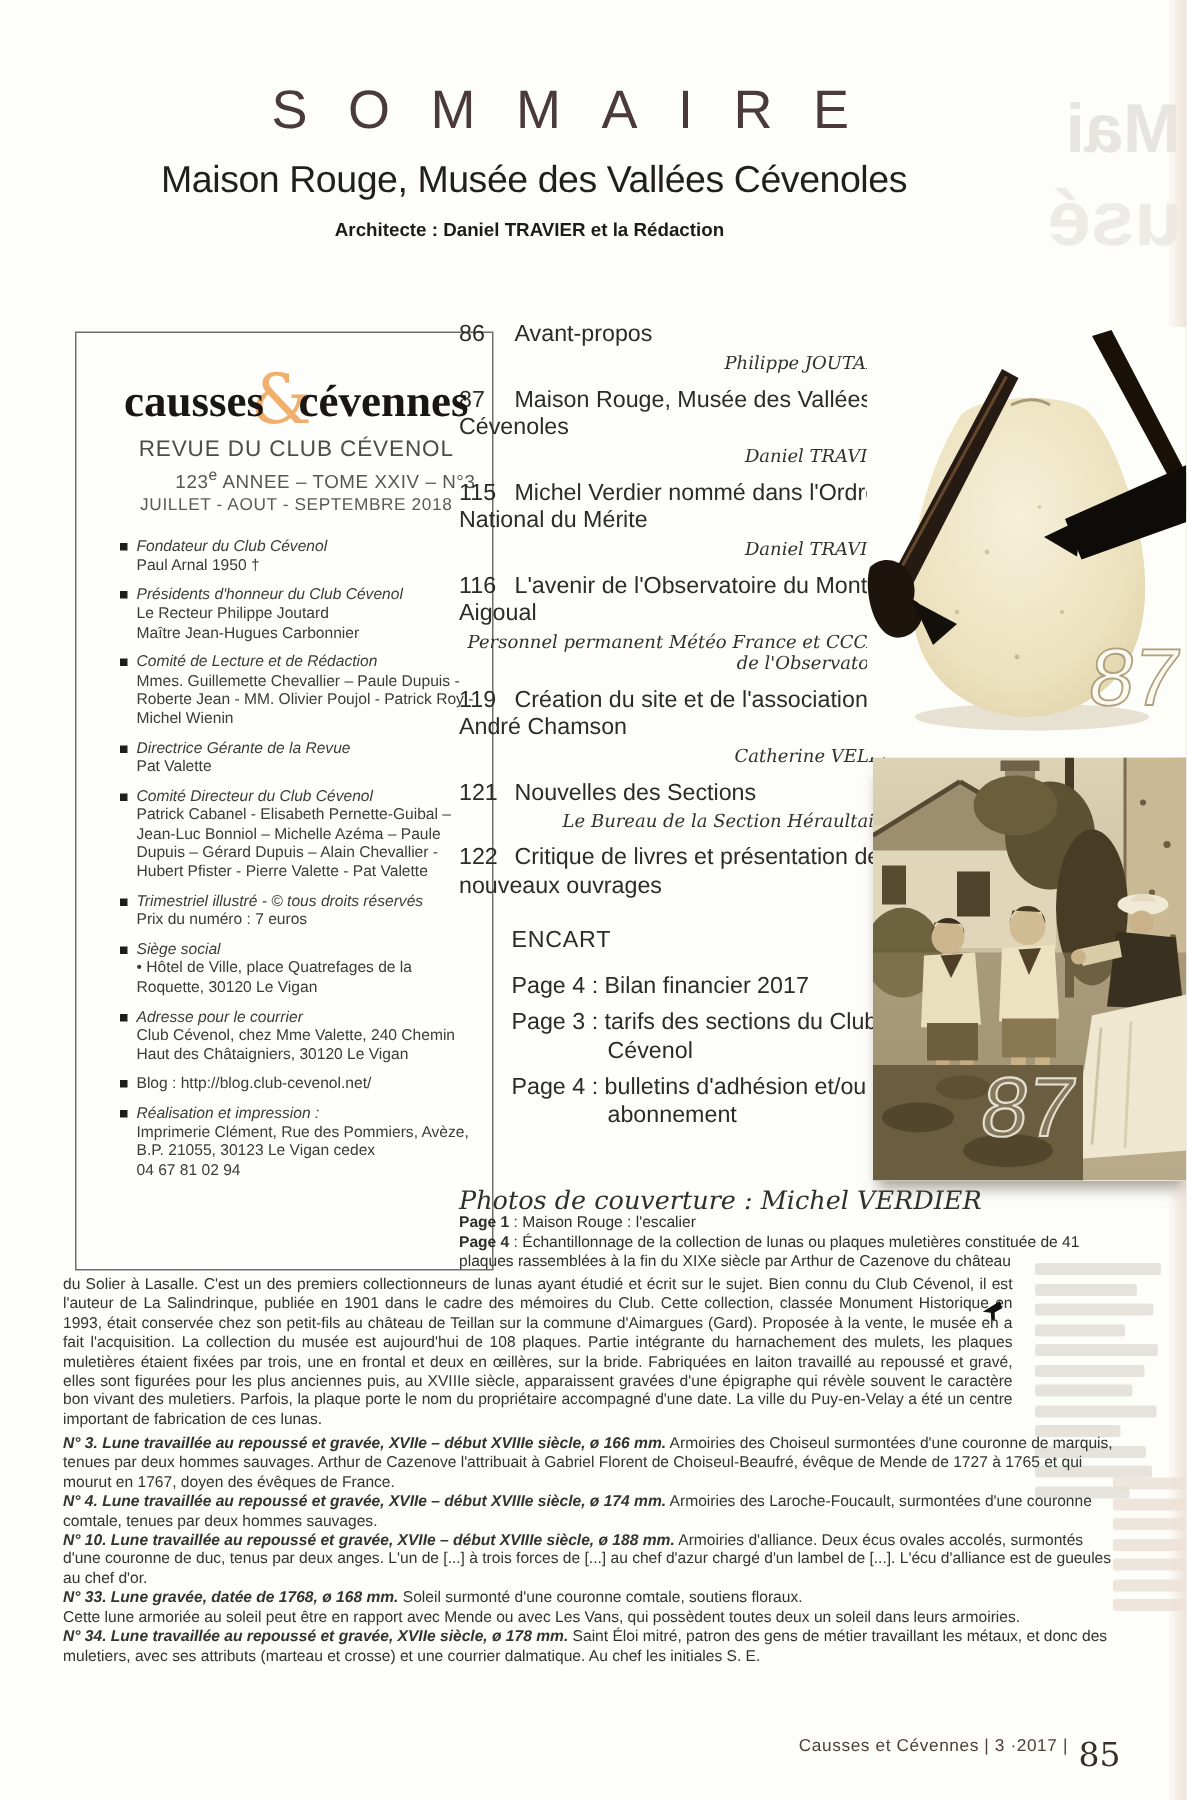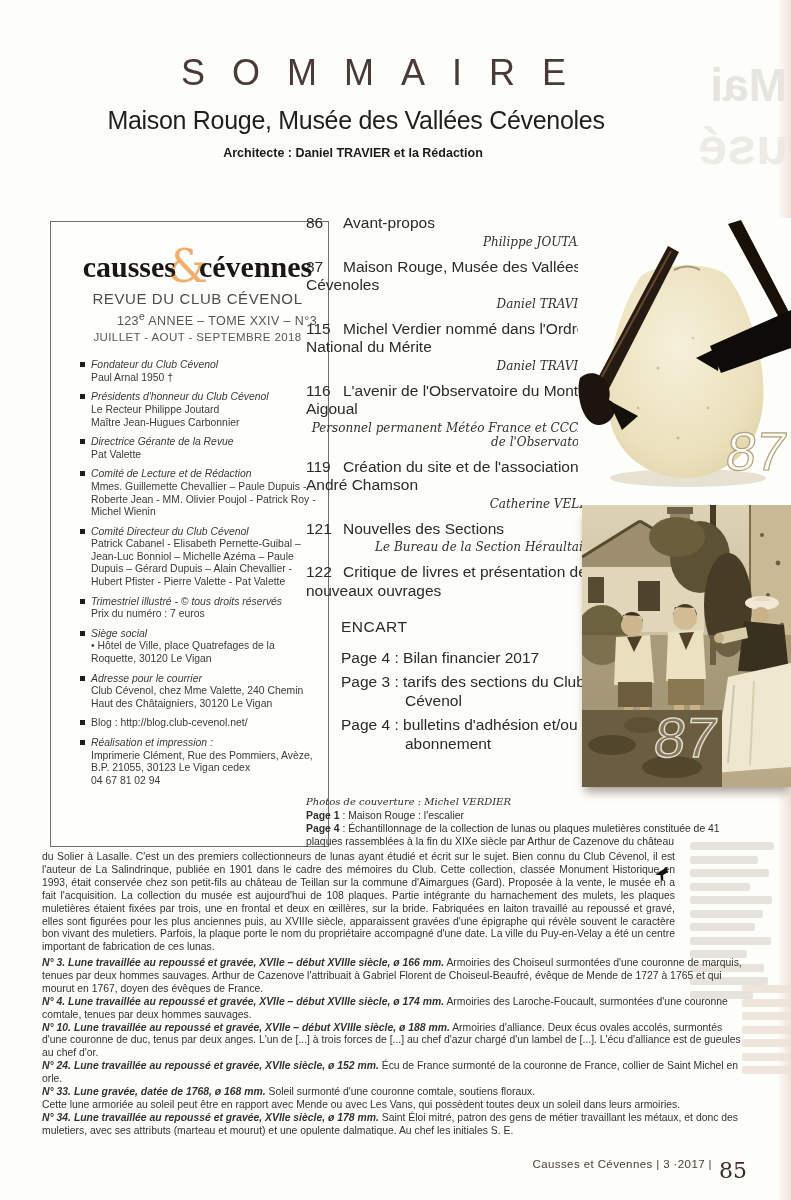--- a/index.html
+++ b/index.html
@@ -56,21 +56,21 @@
   .toc-author:empty{display:none;}
 
   
   .encart{position:absolute;left:306px;top:618px;width:290px;margin-left:35px;}
   .encart-h{font-size:15.5px;letter-spacing:.5px;color:#2b2b29;margin:0 0 12px 0;font-weight:400;}
   .encart-line{margin:0 0 5px 0;font-size:15.5px;line-height:19px;color:#2b2b29;
     padding-left:64px;text-indent:-64px;}
 
   
   .cover-notes{position:absolute;left:306px;top:795px;width:452px;font-size:10.4px;line-height:13px;color:#2f2f2d;}
-  .credit{font-family:"DejaVu Serif",serif;font-style:italic;font-size:10px;margin-bottom:1px;}
+  .credit{font-family:"DejaVu Serif",serif;font-style:italic;font-size:17px;margin-bottom:1px;}
   .note-label{font-weight:700;}
   .intro{position:absolute;left:42px;top:851px;width:633px;font-size:10.4px;line-height:12.9px;
     color:#333331;text-align:justify;}
   .lunes{position:absolute;left:42px;top:957px;width:702px;font-size:10.4px;line-height:12.9px;color:#333331;}
   .lune{margin:0;}
   .lune-lead{font-weight:700;font-style:italic;}
   .lune-text{white-space:pre-line;}
 
   
   .photo-top{position:absolute;left:578px;top:218px;width:213px;height:287px;}
@@ -137,29 +137,29 @@
         <span class="bullet"></span>
         <div>
           <div class="m-label">Présidents d'honneur du Club Cévenol</div>
           <div class="m-text">Le Recteur Philippe Joutard
 Maître Jean-Hugues Carbonnier</div>
         </div>
       </div>
     <div class="m-item">
         <span class="bullet"></span>
         <div>
+          <div class="m-label">Comité de Lecture et de Rédaction</div>
+          <div class="m-text">Mmes. Guillemette Chevallier – Paule Dupuis - Roberte Jean - MM. Olivier Poujol - Patrick Roy - Michel Wienin</div>
+        </div>
+      </div>
+    <div class="m-item">
+        <span class="bullet"></span>
+        <div>
           <div class="m-label">Directrice Gérante de la Revue</div>
           <div class="m-text">Pat Valette</div>
-        </div>
-      </div>
-    <div class="m-item">
-        <span class="bullet"></span>
-        <div>
-          <div class="m-label">Comité de Lecture et de Rédaction</div>
-          <div class="m-text">Mmes. Guillemette Chevallier – Paule Dupuis - Roberte Jean - MM. Olivier Poujol - Patrick Roy - Michel Wienin</div>
         </div>
       </div>
     <div class="m-item">
         <span class="bullet"></span>
         <div>
           <div class="m-label">Comité Directeur du Club Cévenol</div>
           <div class="m-text">Patrick Cabanel - Elisabeth Pernette-Guibal – Jean-Luc Bonniol – Michelle Azéma – Paule Dupuis – Gérard Dupuis – Alain Chevallier - Hubert Pfister - Pierre Valette - Pat Valette</div>
         </div>
       </div>
     <div class="m-item">
@@ -241,24 +241,23 @@
     <div><span class="note-label">Page 1</span><span> : Maison Rouge : l'escalier</span></div>
     <div><span class="note-label">Page 4</span><span> : Échantillonnage de la collection de lunas ou plaques muletières constituée de 41 plaques rassemblées à la fin du XIXe siècle par Arthur de Cazenove du château</span></div>
   </div>
 
   <div class="intro">du Solier à Lasalle. C'est un des premiers collectionneurs de lunas ayant étudié et écrit sur le sujet. Bien connu du Club Cévenol, il est l'auteur de La Salindrinque, publiée en 1901 dans le cadre des mémoires du Club. Cette collection, classée Monument Historique en 1993, était conservée chez son petit-fils au château de Teillan sur la commune d'Aimargues (Gard). Proposée à la vente, le musée en a fait l'acquisition. La collection du musée est aujourd'hui de 108 plaques. Partie intégrante du harnachement des mulets, les plaques muletières étaient fixées par trois, une en frontal et deux en œillères, sur la bride. Fabriquées en laiton travaillé au repoussé et gravé, elles sont figurées pour les plus anciennes puis, au XVIIIe siècle, apparaissent gravées d'une épigraphe qui révèle souvent le caractère bon vivant des muletiers. Parfois, la plaque porte le nom du propriétaire accompagné d'une date. La ville du Puy-en-Velay a été un centre important de fabrication de ces lunas.</div>
 
   <div class="lunes">
     <p class="lune"><span class="lune-lead">N° 3. Lune travaillée au repoussé et gravée, XVIIe – début XVIIIe siècle, ø 166 mm.</span><span class="lune-text"> Armoiries des Choiseul surmontées d'une couronne de marquis, tenues par deux hommes sauvages. Arthur de Cazenove l'attribuait à Gabriel Florent de Choiseul-Beaufré, évêque de Mende de 1727 à 1765 et qui mourut en 1767, doyen des évêques de France.</span></p>
     <p class="lune"><span class="lune-lead">N° 4. Lune travaillée au repoussé et gravée, XVIIe – début XVIIIe siècle, ø 174 mm.</span><span class="lune-text"> Armoiries des Laroche-Foucault, surmontées d'une couronne comtale, tenues par deux hommes sauvages.</span></p>
     <p class="lune"><span class="lune-lead">N° 10. Lune travaillée au repoussé et gravée, XVIIe – début XVIIIe siècle, ø 188 mm.</span><span class="lune-text"> Armoiries d'alliance. Deux écus ovales accolés, surmontés d'une couronne de duc, tenus par deux anges. L'un de [...] à trois forces de [...] au chef d'azur chargé d'un lambel de [...]. L'écu d'alliance est de gueules au chef d'or.</span></p>
-    <p class="lune"><span class="lune-lead">N° 24. Lune travaillée au repoussé et gravée, XVIIe siècle, ø 152 mm.</span><span class="lune-text"> Écu de France surmonté de la couronne de France, collier de Saint Michel en orle.</span></p>
     <p class="lune"><span class="lune-lead">N° 33. Lune gravée, datée de 1768, ø 168 mm.</span><span class="lune-text"> Soleil surmonté d'une couronne comtale, soutiens floraux.
 Cette lune armoriée au soleil peut être en rapport avec Mende ou avec Les Vans, qui possèdent toutes deux un soleil dans leurs armoiries.</span></p>
-    <p class="lune"><span class="lune-lead">N° 34. Lune travaillée au repoussé et gravée, XVIIe siècle, ø 178 mm.</span><span class="lune-text"> Saint Éloi mitré, patron des gens de métier travaillant les métaux, et donc des muletiers, avec ses attributs (marteau et mourut) et une opulente dalmatique. Au chef les initiales S. E.</span></p>
+    <p class="lune"><span class="lune-lead">N° 34. Lune travaillée au repoussé et gravée, XVIIe siècle, ø 178 mm.</span><span class="lune-text"> Saint Éloi mitré, patron des gens de métier travaillant les métaux, et donc des muletiers, avec ses attributs (marteau et crosse) et une courrier dalmatique. Au chef les initiales S. E.</span></p>
   </div>
 
   <div class="photo-top">
     <svg width="213" height="287" viewBox="0 0 213 287">
       <defs>
         <radialGradient id="stone" cx="45%" cy="38%" r="78%">
           <stop offset="0" stop-color="#f6f0da"></stop>
             <stop offset="0.65" stop-color="#ece1bd"></stop>
             <stop offset="1" stop-color="#dbcfa3"></stop>
         </radialGradient>

